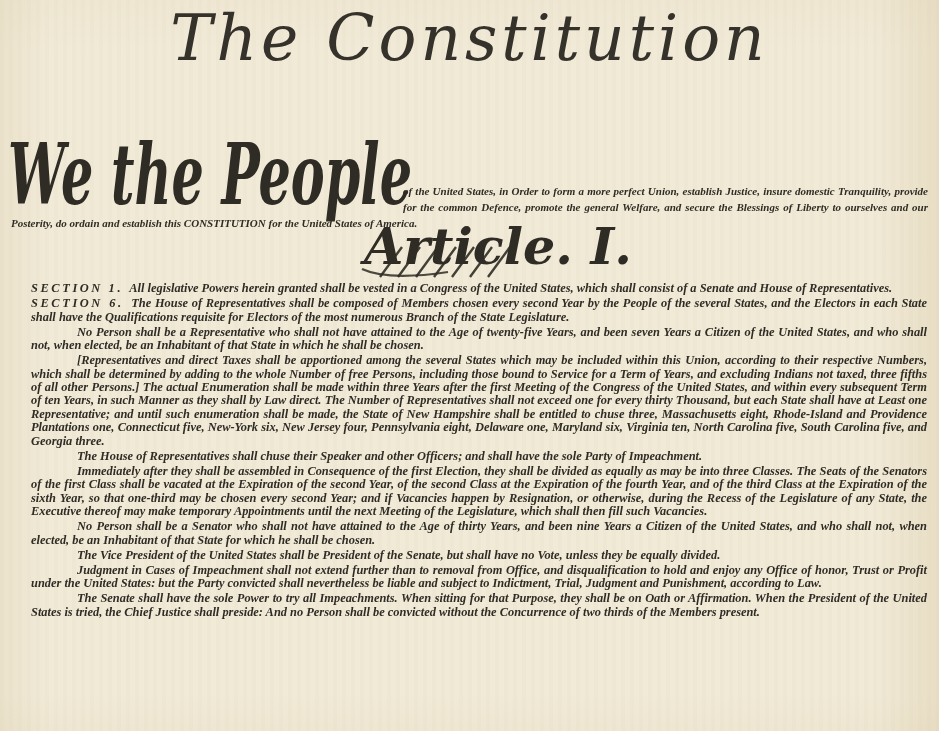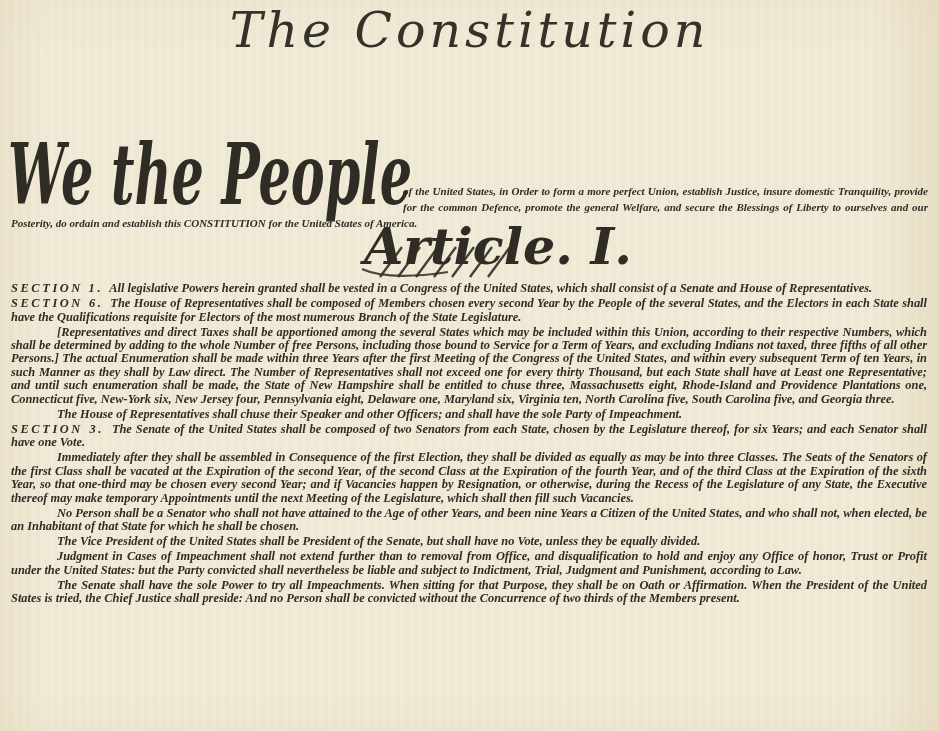--- a/index.html
+++ b/index.html
@@ -19,21 +19,21 @@
   }
 
   
   .title {
     position: absolute;
     top: 2px; left: 0;
     width: 100%;
     text-align: center;
     font-family: "DejaVu Serif", serif;
     font-style: italic;
-    font-size: 49px;
+    font-size: 63px;
     letter-spacing: 4px;
     color: #35322b;
     white-space: nowrap;
   }
 
   
   .calligraphy {
     position: absolute;
     top: 124px; left: 6px;
     width: 412px; height: 104px;
@@ -65,20 +65,21 @@
     top: 282px; left: 11px; right: 12px;
   }
   .body-para {
     font-style: italic;
     font-weight: bold;
     font-size: 12.4px;
     line-height: 13.45px;
     text-align: justify;
     margin-bottom: 1.6px;
     color: #2f2c25;
+    margin-left: 20px;
   }
   .body-para.indent { text-indent: 46px; }
   .section-label { letter-spacing: 2.6px; }
 </style>
 </head>
 <body>
 
 <div class="page">
 
   <div class="title">The Constitution</div>
@@ -93,23 +94,23 @@
 
   <svg class="article-heading" viewBox="0 0 300 64" width="300" height="64">
     <path d="M22,58 L44,28 M40,58 L62,28 M58,58 L80,28 M76,58 L98,28 M94,58 L116,28 M112,58 L134,28 M130,58 L152,28" stroke="#2f2c25" stroke-width="2.4" fill="none" opacity="0.9"></path>
     <path d="M4,50 Q30,62 90,53" stroke="#2f2c25" stroke-width="2.2" fill="none" opacity="0.85"></path>
     <text x="6" y="45" font-family="DejaVu Serif, serif" font-style="italic" font-weight="bold" font-size="50" textLength="268" lengthAdjust="spacingAndGlyphs" fill="#2f2c25">Article. I.</text>
   </svg>
 
   <div class="body-text">
       <p class="body-para"><span class="section-label">SECTION 1.</span>&nbsp;&nbsp;All legislative Powers herein granted shall be vested in a Congress of the United States, which shall consist of a Senate and House of Representatives.</p>
       <p class="body-para"><span class="section-label">SECTION 6.</span>&nbsp;&nbsp;The House of Representatives shall be composed of Members chosen every second Year by the People of the several States, and the Electors in each State shall have the Qualifications requisite for Electors of the most numerous Branch of the State Legislature.</p>
+      <p class="body-para indent">No Person shall be a Representative who shall not have attained to the Age of twenty-five Years, and been seven Years a Citizen of the United States, and who shall not, when elected, be an Inhabitant of that State in which he shall be chosen.</p>
       <p class="body-para indent">[Representatives and direct Taxes shall be apportioned among the several States which may be included within this Union, according to their respective Numbers, which shall be determined by adding to the whole Number of free Persons, including those bound to Service for a Term of Years, and excluding Indians not taxed, three fifths of all other Persons.] The actual Enumeration shall be made within three Years after the first Meeting of the Congress of the United States, and within every subsequent Term of ten Years, in such Manner as they shall by Law direct. The Number of Representatives shall not exceed one for every thirty Thousand, but each State shall have at Least one Representative; and until such enumeration shall be made, the State of New Hampshire shall be entitled to chuse three, Massachusetts eight, Rhode-Island and Providence Plantations one, Connecticut five, New-York six, New Jersey four, Pennsylvania eight, Delaware one, Maryland six, Virginia ten, North Carolina five, South Carolina five, and Georgia three.</p>
       <p class="body-para indent">The House of Representatives shall chuse their Speaker and other Officers; and shall have the sole Party of Impeachment.</p>
-      <p class="body-para"><span class="section-label">SECTION 3.</span>&nbsp;&nbsp;The Senate of the United States shall be composed of two Senators from each State, chosen by the Legislature thereof, for six Years; and each Senator shall have one Vote.</p>
       <p class="body-para indent">Immediately after they shall be assembled in Consequence of the first Election, they shall be divided as equally as may be into three Classes. The Seats of the Senators of the first Class shall be vacated at the Expiration of the second Year, of the second Class at the Expiration of the fourth Year, and of the third Class at the Expiration of the sixth Year, so that one-third may be chosen every second Year; and if Vacancies happen by Resignation, or otherwise, during the Recess of the Legislature of any State, the Executive thereof may make temporary Appointments until the next Meeting of the Legislature, which shall then fill such Vacancies.</p>
-      <p class="body-para indent">No Person shall be a Senator who shall not have attained to the Age of other Years, and been nine Years a Citizen of the United States, and who shall not, when elected, be an Inhabitant of that State for which he shall be chosen.</p>
+      <p class="body-para indent">No Person shall be a Senator who shall not have attained to the Age of thirty Years, and been nine Years a Citizen of the United States, and who shall not, when elected, be an Inhabitant of that State for which he shall be chosen.</p>
       <p class="body-para indent">The Vice President of the United States shall be President of the Senate, but shall have no Vote, unless they be equally divided.</p>
       <p class="body-para indent">Judgment in Cases of Impeachment shall not extend further than to removal from Office, and disqualification to hold and enjoy any Office of honor, Trust or Profit under the United States: but the Party convicted shall nevertheless be liable and subject to Indictment, Trial, Judgment and Punishment, according to Law.</p>
       <p class="body-para indent">The Senate shall have the sole Power to try all Impeachments. When sitting for that Purpose, they shall be on Oath or Affirmation. When the President of the United States is tried, the Chief Justice shall preside: And no Person shall be convicted without the Concurrence of two thirds of the Members present.</p>
     </div>
 
 </div>
 
 </body></html>

